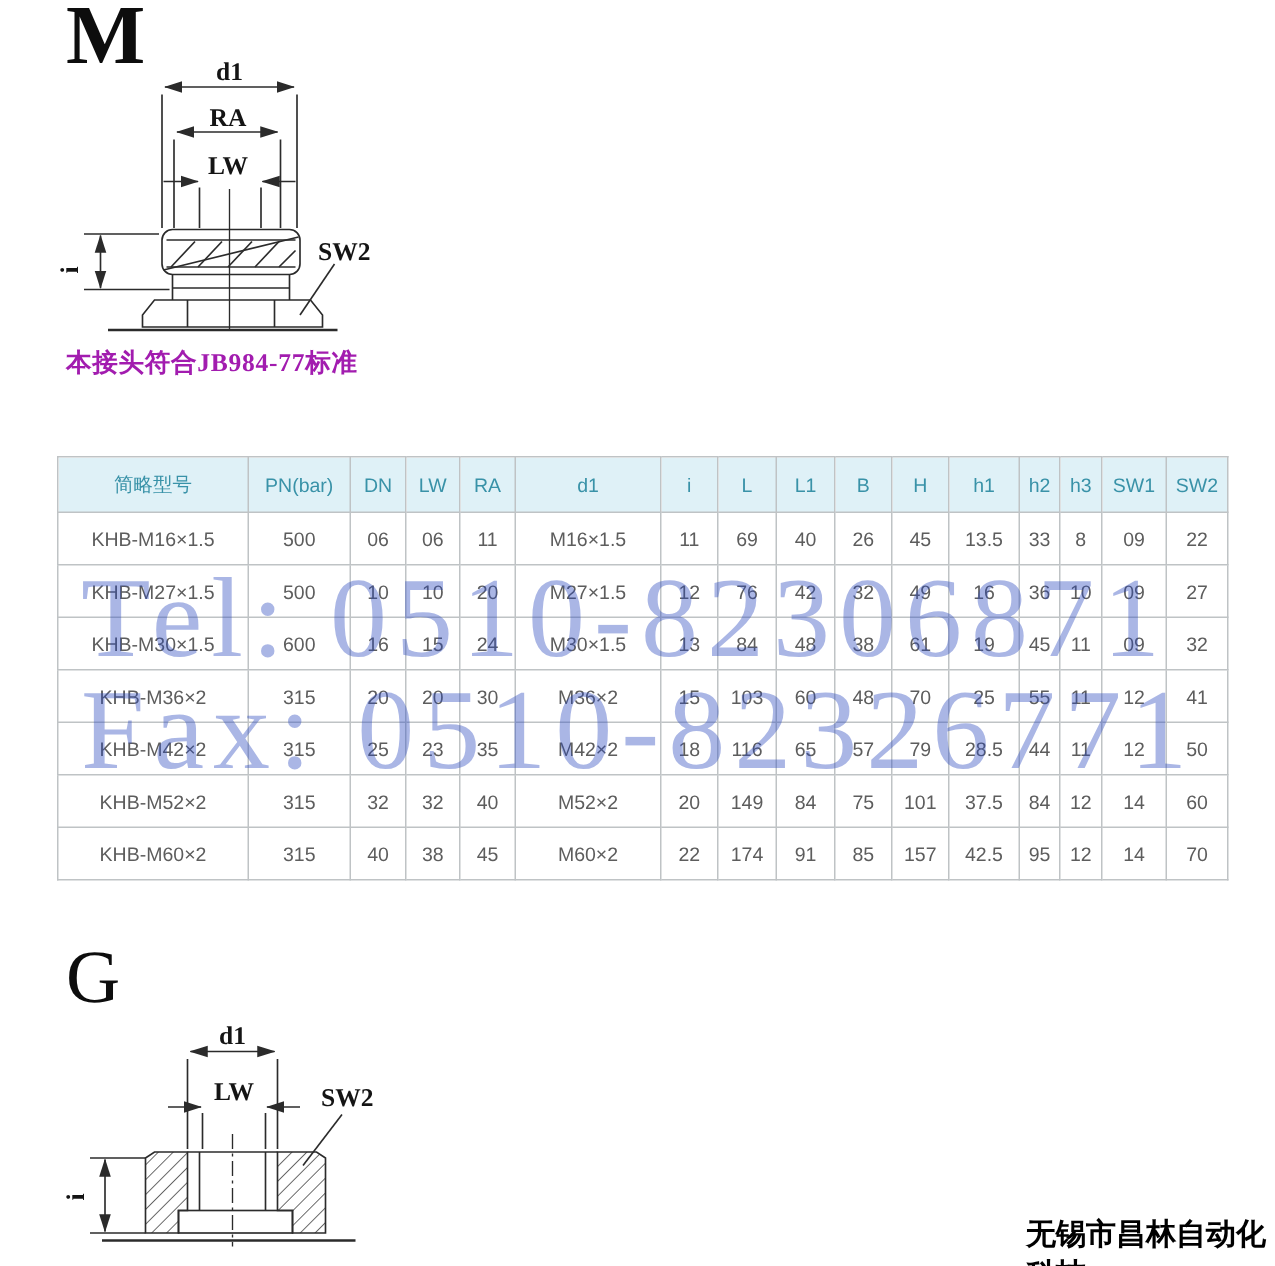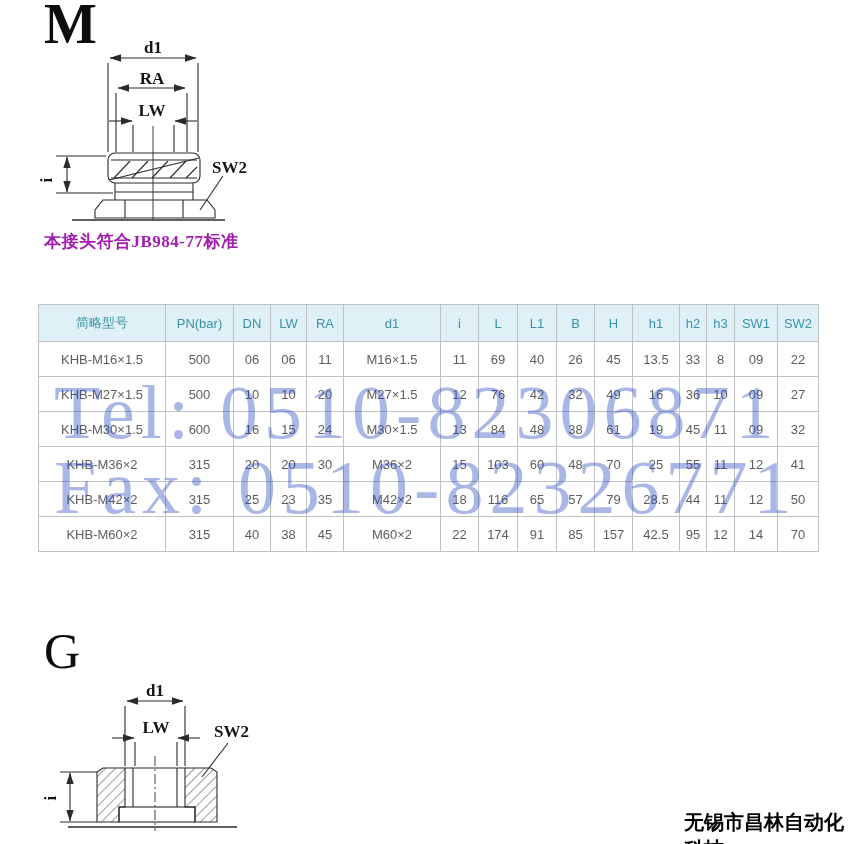--- a/index.html
+++ b/index.html
@@ -228,20 +228,38 @@
           <td>65</td>
           <td>57</td>
           <td>79</td>
           <td>28.5</td>
           <td>44</td>
           <td>11</td>
           <td>12</td>
           <td>50</td>
         </tr>
         <tr>
+          <td>KHB-M52×2</td>
+          <td>315</td>
+          <td>32</td>
+          <td>32</td>
+          <td>40</td>
+          <td>M52×2</td>
+          <td>20</td>
+          <td>149</td>
+          <td>84</td>
+          <td>75</td>
+          <td>101</td>
+          <td>37.5</td>
+          <td>84</td>
+          <td>12</td>
+          <td>14</td>
+          <td>60</td>
+        </tr>
+        <tr>
           <td>KHB-M60×2</td>
           <td>315</td>
           <td>40</td>
           <td>38</td>
           <td>45</td>
           <td>M60×2</td>
           <td>22</td>
           <td>174</td>
           <td>91</td>
           <td>85</td>

